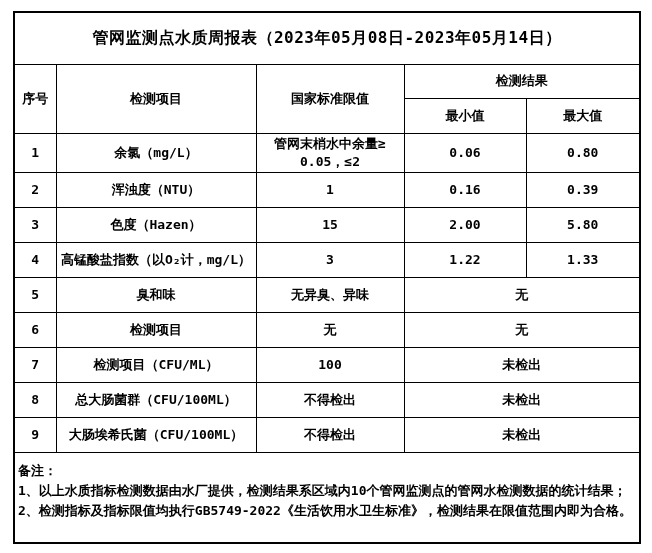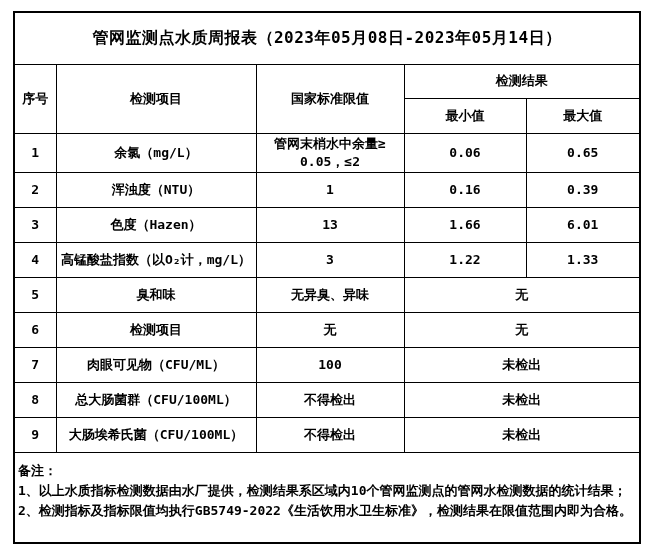--- a/index.html
+++ b/index.html
@@ -80,35 +80,35 @@
         <th>最大值</th>
       </tr>
     </thead>
     <tbody class="rows" id="rows">
         <tr>
           <td>1</td>
           <td>余氯（mg/L）</td>
           <td class="std">管网末梢水中余量≥
 0.05，≤2</td>
           <td>0.06</td>
-          <td>0.65</td>
+          <td>0.80</td>
         </tr>
         <tr>
           <td>2</td>
           <td>浑浊度（NTU）</td>
           <td class="std">1</td>
           <td>0.16</td>
           <td>0.39</td>
         </tr>
         <tr>
           <td>3</td>
           <td>色度（Hazen）</td>
-          <td class="std">13</td>
-          <td>1.66</td>
-          <td>6.01</td>
+          <td class="std">15</td>
+          <td>2.00</td>
+          <td>5.80</td>
         </tr>
         <tr>
           <td>4</td>
           <td>高锰酸盐指数（以O₂计，mg/L）</td>
           <td class="std">3</td>
           <td>1.22</td>
           <td>1.33</td>
         </tr>
         <tr>
           <td>5</td>
@@ -117,21 +117,21 @@
           <td colspan="2">无</td>
         </tr>
         <tr>
           <td>6</td>
           <td>检测项目</td>
           <td class="std">无</td>
           <td colspan="2">无</td>
         </tr>
         <tr>
           <td>7</td>
-          <td>肉眼可见物（CFU/ML）</td>
+          <td>检测项目（CFU/ML）</td>
           <td class="std">100</td>
           <td colspan="2">未检出</td>
         </tr>
         <tr>
           <td>8</td>
           <td>总大肠菌群（CFU/100ML）</td>
           <td class="std">不得检出</td>
           <td colspan="2">未检出</td>
         </tr>
         <tr>

